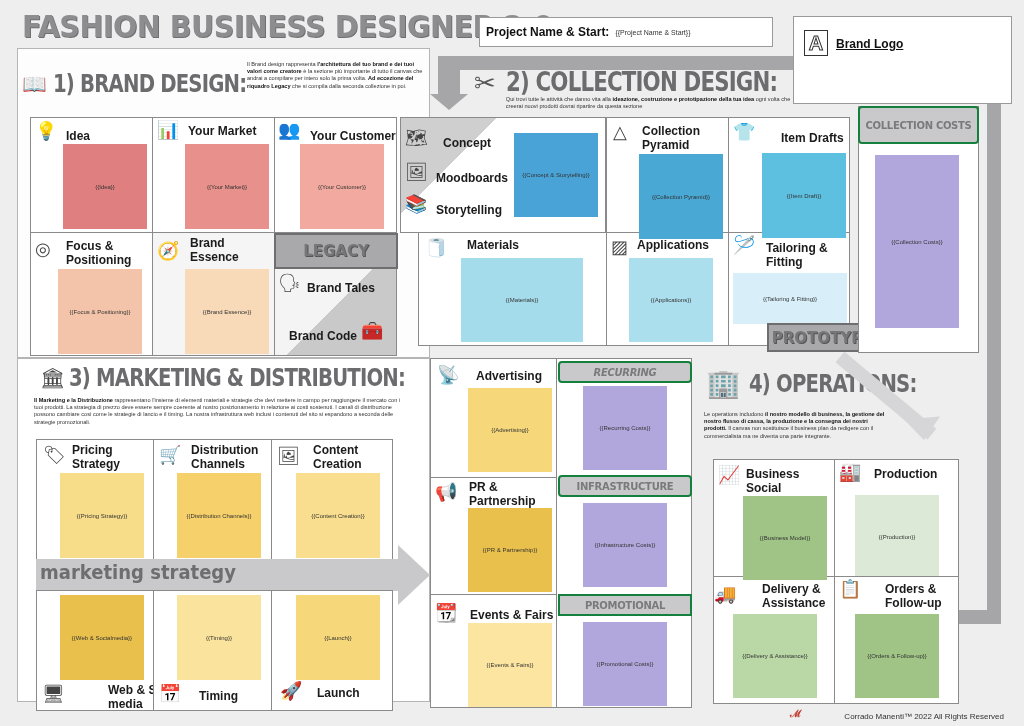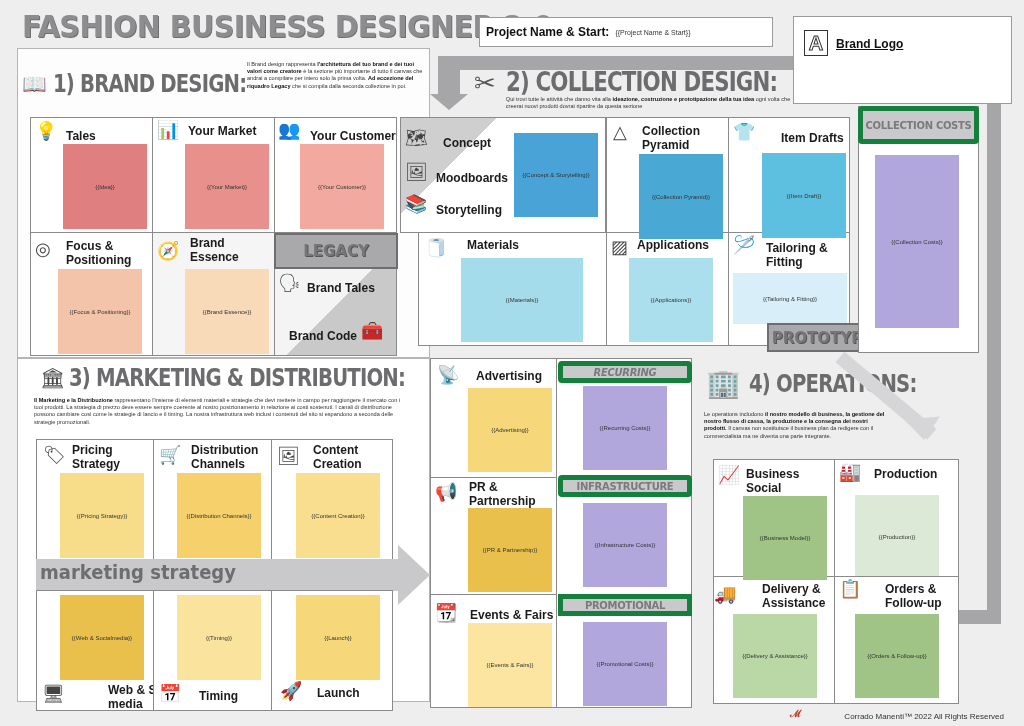--- a/index.html
+++ b/index.html
@@ -13,21 +13,21 @@
   .logo-box .ic { position: absolute; left: 10px; top: 13px; width: 24px; height: 26px; border: 1px solid #333; font-weight: bold; font-size: 20px; text-align: center; line-height: 24px; color: #fff; -webkit-text-stroke: 1px #333; }
   .logo-box .lt { position: absolute; left: 42px; top: 20px; font-weight: bold; font-size: 12px; text-decoration: underline; }
   .outer { border: 1px solid #b5b5b5; background: #fdfdfd; }
   .secTitle { font-family: "DejaVu Sans", sans-serif; font-weight: bold; color: #6c6c6e; letter-spacing: -1px; transform: scaleX(0.82); transform-origin: left; white-space: nowrap; }
   .desc { font-size: 5.6px; line-height: 7.2px; color: #333; }
   .desc b { color: #111; }
   .cell { position: absolute; border: 1px solid #8a8a8a; background: #fff; }
   .ct { position: absolute; font-weight: bold; font-size: 12px; line-height: 14px; color: #1b1b1b; }
   .sticky { position: absolute; display: flex; align-items: center; justify-content: center; text-align: center; font-size: 6px; color: #333; padding: 3px; }
   .ic { position: absolute; font-size: 18px; line-height: 20px; color: #444; }
-  .gbtn { position: absolute; background: #c9c9cb; border: 5px solid #15803d; border-radius: 4px; font-family: "DejaVu Sans", sans-serif; font-weight: bold; color: #7a7a7c; display: flex; align-items: center; justify-content: center; font-size: 10px; letter-spacing: -0.3px; }
+  .gbtn { position: absolute; background: #c9c9cb; border: 2px solid #15803d; border-radius: 4px; font-family: "DejaVu Sans", sans-serif; font-weight: bold; color: #7a7a7c; display: flex; align-items: center; justify-content: center; font-size: 10px; letter-spacing: -0.3px; }
   .badge { position: absolute; background: #a9a9ab; border: 2px solid #6e6e70; font-family: "DejaVu Sans", sans-serif; font-weight: bold; color: #767678; display: flex; align-items: center; justify-content: center; font-size: 15px; text-shadow: 1px 1px 0 #555; }
   .footer { right: 20px; bottom: 5px; font-size: 8px; color: #333; }
 </style>
 </head>
 <body>
 
 <div class="abs title">FASHION BUSINESS DESIGNER 2.0</div>
 <div class="abs proj">
   <span class="lbl">Project Name &amp; Start:</span>
   <span class="val">{{Project Name &amp; Start}}</span>
@@ -47,21 +47,21 @@
 <div class="abs" style="left:22px;top:70px;display:flex;align-items:center;gap:6px;">
   <span style="font-size:20px;color:#333;">📖</span>
   <span class="secTitle" style="font-size:24px;">1) BRAND DESIGN:</span>
 </div>
 <div class="abs desc" style="left:247px;top:61px;width:180px;">
   <span>Il Brand design rappresenta </span><b>l'architettura del tuo brand e dei tuoi valori come creatore</b><span> è la sezione più importante di tutto il canvas che andrai a compilare per intero solo la prima volta. </span><b>Ad eccezione del riquadro Legacy</b><span> che si compila dalla seconda collezione in poi.</span>
 </div>
 
 <div class="cell" style="left:30px;top:117px;width:123px;height:116px;">
   <span class="ic" style="left:4px;top:3px;">💡</span>
-  <span class="ct" style="left:35px;top:11px;">Tales</span>
+  <span class="ct" style="left:35px;top:11px;">Idea</span>
   <div class="sticky" style="left:32px;top:26px;width:84px;height:85px;background:#e07f80;">{{Idea}}</div>
 </div>
 <div class="cell" style="left:152px;top:117px;width:123px;height:116px;">
   <span class="ic" style="left:4px;top:2px;">📊</span>
   <span class="ct" style="left:35px;top:6px;">Your Market</span>
   <div class="sticky" style="left:32px;top:26px;width:84px;height:85px;background:#e8918c;">{{Your Market}}</div>
 </div>
 <div class="cell" style="left:274px;top:117px;width:123px;height:116px;">
   <span class="ic" style="left:3px;top:2px;">👥</span>
   <span class="ct" style="left:35px;top:11px;">Your Customer</span>

